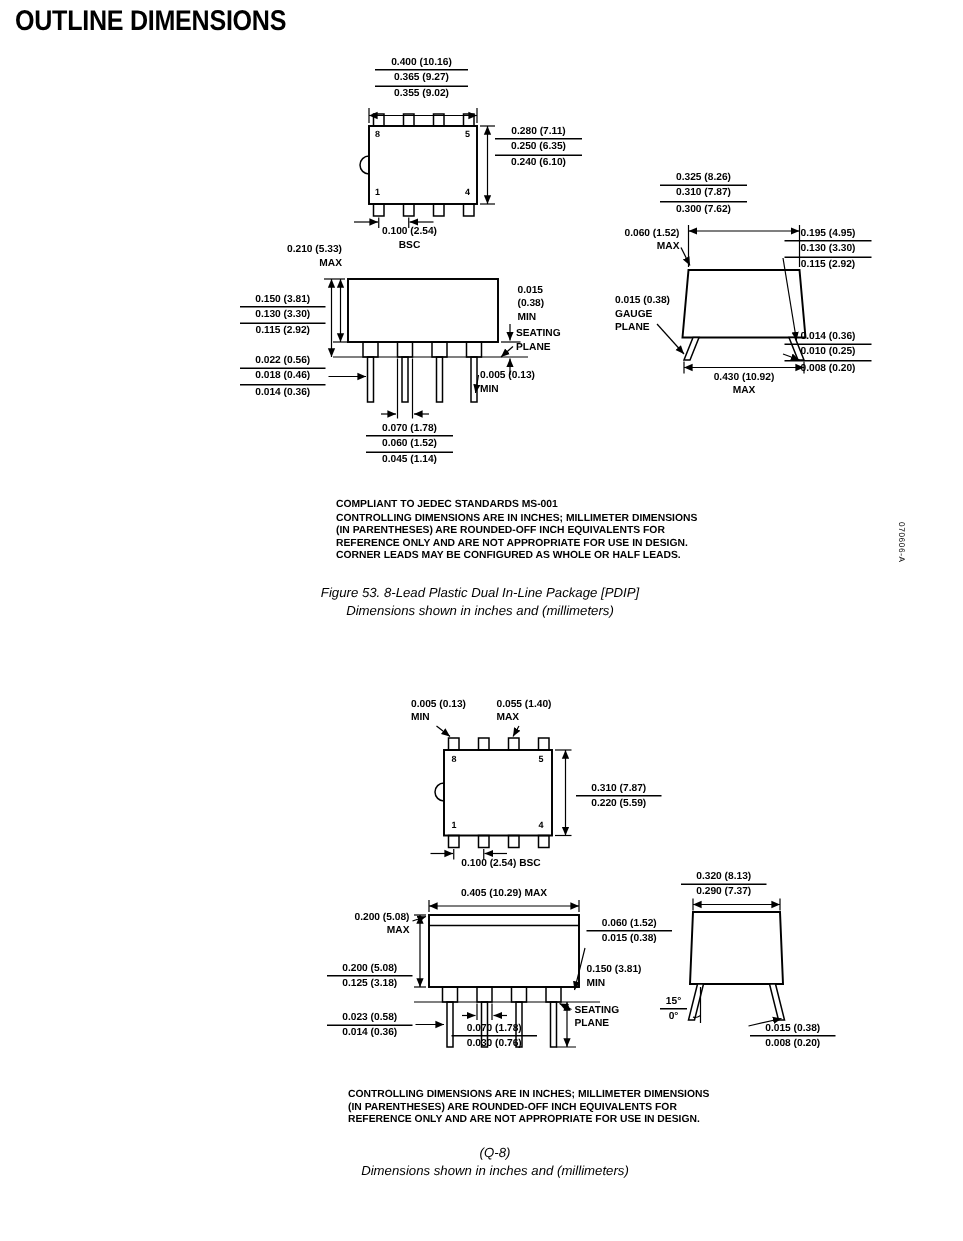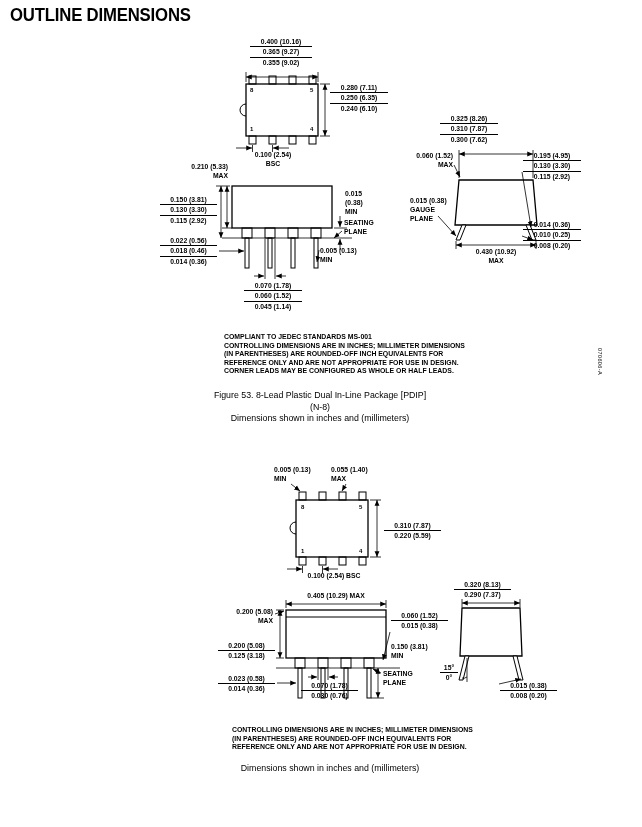--- a/index.html
+++ b/index.html
@@ -9,21 +9,21 @@
          transform:scaleX(0.88);transform-origin:left top;letter-spacing:-0.2px;}
   .lbl{position:absolute;font-size:6.8px;line-height:8.8px;font-weight:700;white-space:nowrap;}
   .blk{position:absolute;font-size:6.8px;font-weight:700;white-space:nowrap;}
   .blk>div{line-height:8.8px;}
   .stk{position:absolute;font-size:6.8px;font-weight:700;text-align:center;white-space:nowrap;}
   .stk>div{line-height:9.3px;border-top:1px solid #000;}
   .stk>div:first-child{border-top:0;}
   .r{text-align:right}.c{text-align:center}
   .pin-num{position:absolute;font-size:6px;font-weight:700;}
   .notes{position:absolute;font-size:6.9px;font-weight:700;line-height:8.6px;white-space:nowrap;}
-  .caption{position:absolute;font-size:8.8px;line-height:11.6px;text-align:center;}
+  .caption{position:absolute;font-style:italic;font-size:8.8px;line-height:11.6px;text-align:center;}
   .doccode{position:absolute;left:597px;top:348px;font-size:5.5px;writing-mode:vertical-rl;letter-spacing:.4px;}
   svg{position:absolute;left:0;top:0;}
   .bd{fill:none;stroke:#000;stroke-width:1.3;}
   .pn{fill:none;stroke:#000;stroke-width:1;}
   .ld{fill:#fff;stroke:#000;stroke-width:1;}
   .dm{fill:none;stroke:#000;stroke-width:.8;}
   .a2{marker-start:url(#ar);marker-end:url(#ar);}
   .a1{marker-end:url(#ar);}
 </style>
 </head>
@@ -257,21 +257,20 @@
 
 <div class="notes" style="left:224px;top:333px">
   <div>COMPLIANT TO JEDEC STANDARDS MS-001</div>
   <div>CONTROLLING DIMENSIONS ARE IN INCHES; MILLIMETER DIMENSIONS</div>
   <div>(IN PARENTHESES) ARE ROUNDED-OFF INCH EQUIVALENTS FOR</div>
   <div>REFERENCE ONLY AND ARE NOT APPROPRIATE FOR USE IN DESIGN.</div>
   <div>CORNER LEADS MAY BE CONFIGURED AS WHOLE OR HALF LEADS.</div>
 </div>
 <div class="caption" style="left:170px;top:390px;width:300px">
   <div>Figure 53. 8-Lead Plastic Dual In-Line Package [PDIP]</div>
-  <div>(N-8)</div>
   <div>Dimensions shown in inches and (millimeters)</div>
 </div>
 
 <div class="lbl" style="left:274px;top:466px">0.005 (0.13)</div>
 <div class="lbl" style="left:274px;top:475px">MIN</div>
 <div class="lbl" style="left:331px;top:466px">0.055 (1.40)</div>
 <div class="lbl" style="left:331px;top:475px">MAX</div>
 <div class="stk" style="left:384px;top:521px;width:57px">
   <div>0.310 (7.87)</div>
   <div>0.220 (5.59)</div>
@@ -320,16 +319,17 @@
   <div>0.015 (0.38)</div>
   <div>0.008 (0.20)</div>
 </div>
 
 <div class="notes" style="left:232px;top:726px">
   <div>CONTROLLING DIMENSIONS ARE IN INCHES; MILLIMETER DIMENSIONS</div>
   <div>(IN PARENTHESES) ARE ROUNDED-OFF INCH EQUIVALENTS FOR</div>
   <div>REFERENCE ONLY AND ARE NOT APPROPRIATE FOR USE IN DESIGN.</div>
 </div>
 <div class="caption" style="left:180px;top:763px;width:300px">
+  <div>(Q-8)</div>
   <div>Dimensions shown in inches and (millimeters)</div>
 </div>
 
 </div>
 
 </body></html>

